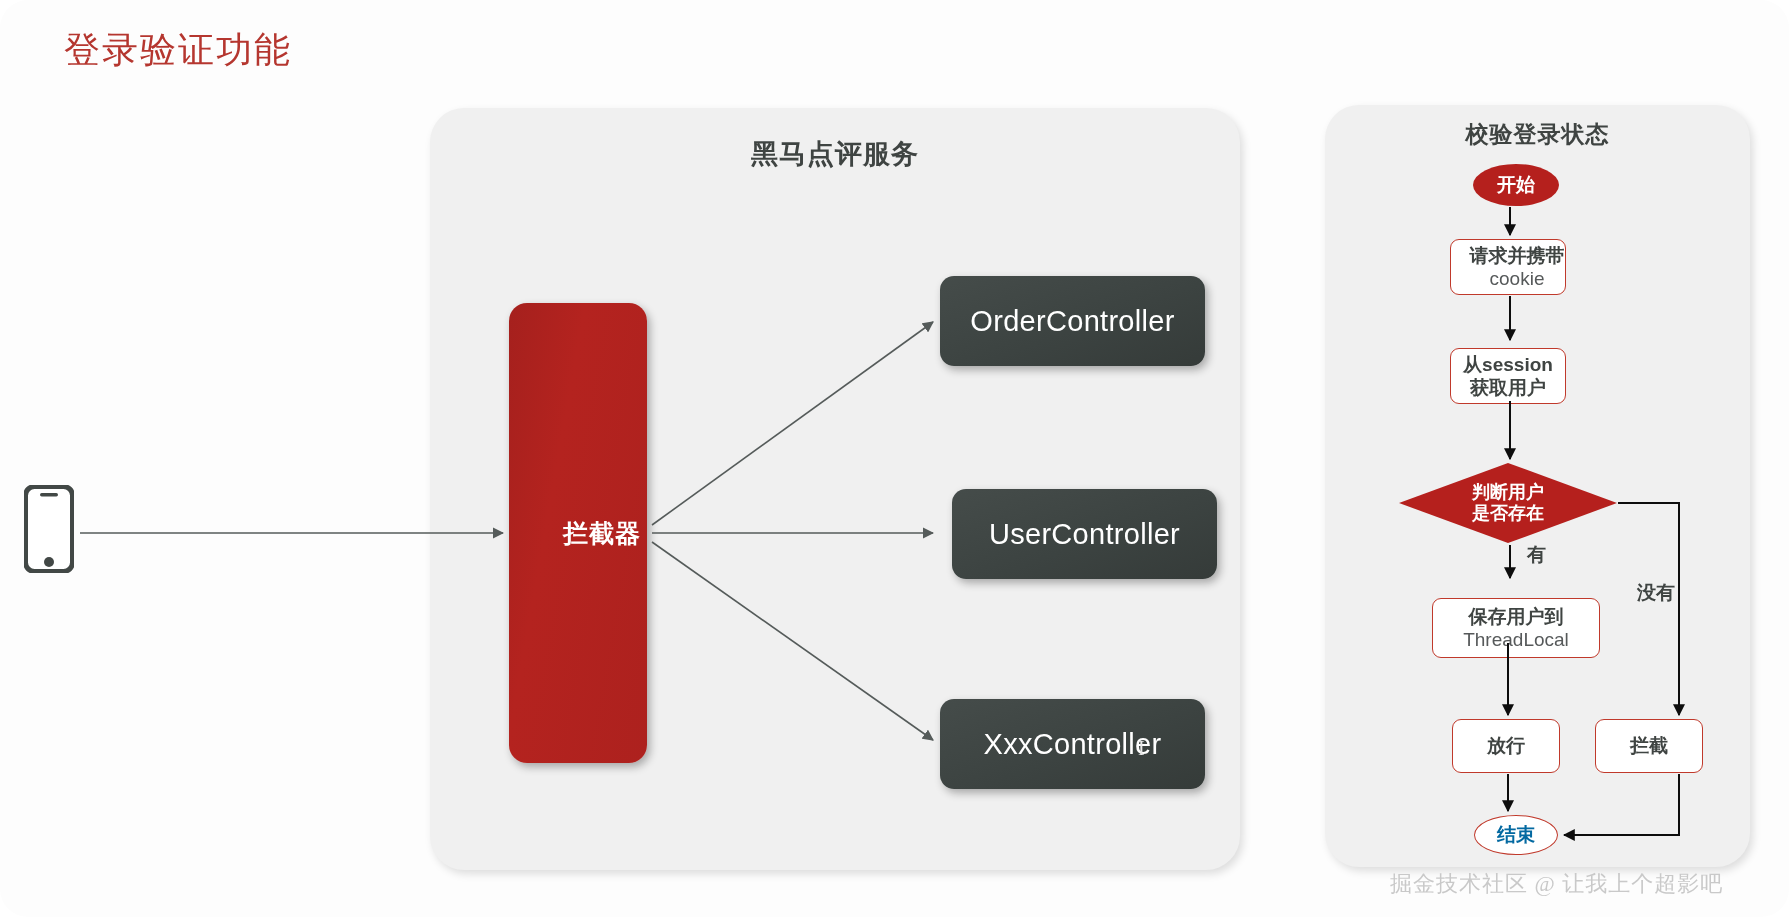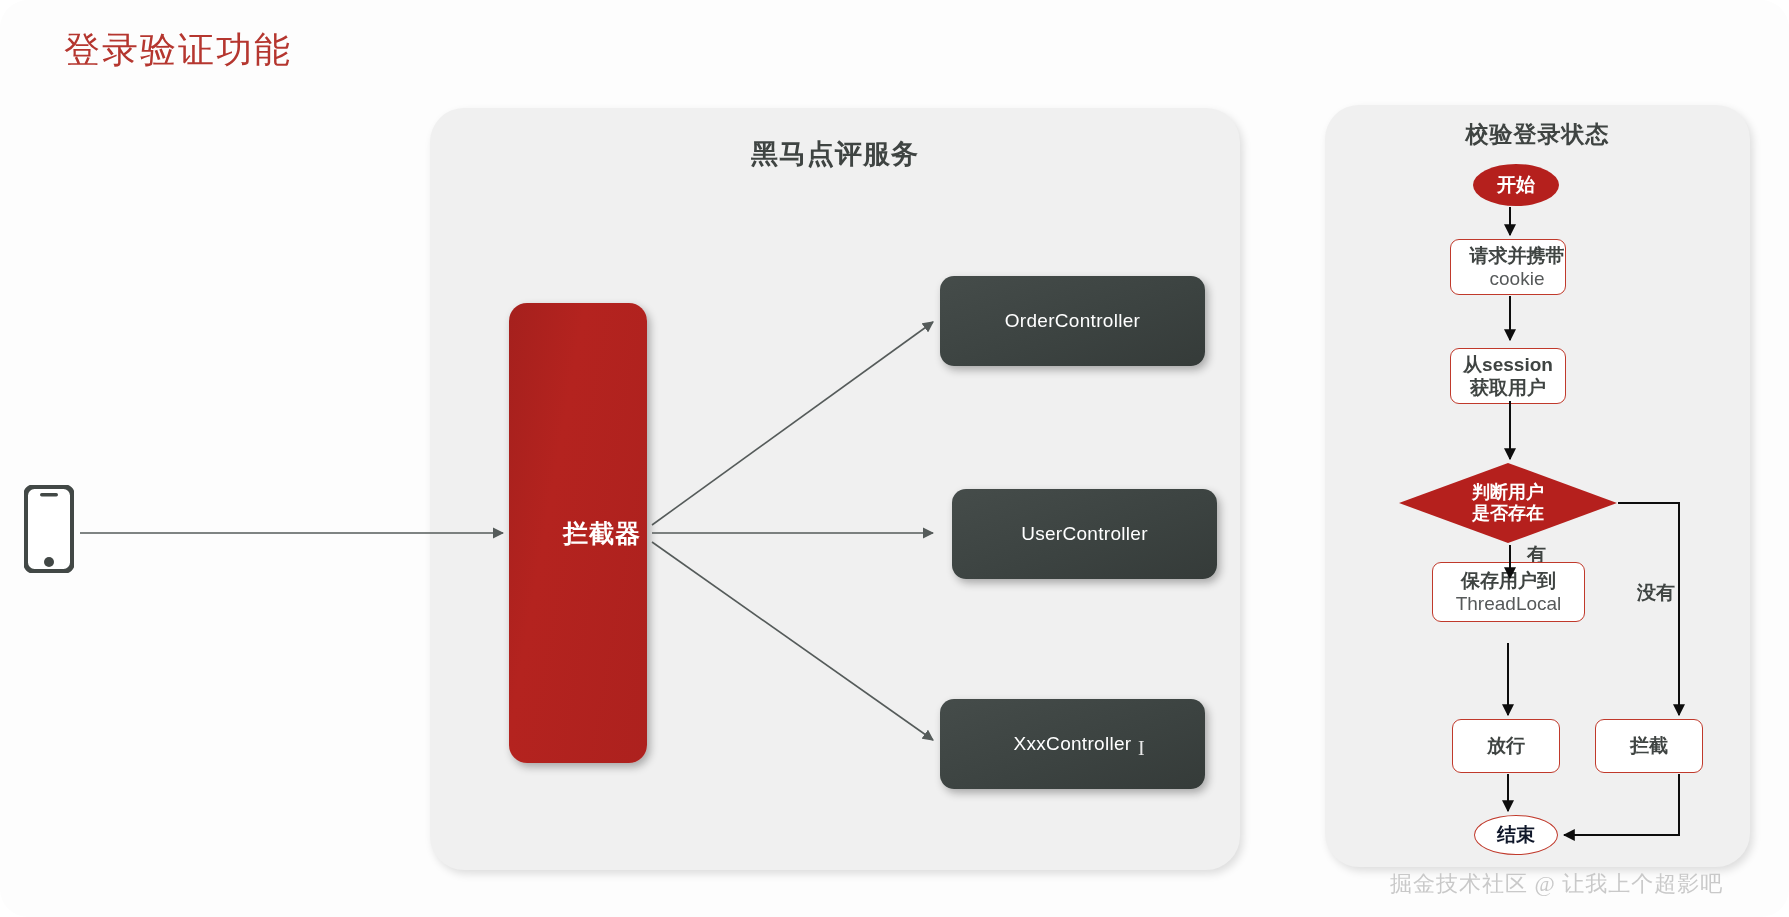--- a/index.html
+++ b/index.html
@@ -98,21 +98,21 @@
     height: 90px;
     background: linear-gradient(160deg, #454c4a 0%, #3c4341 55%, #353b39 100%);
     border-radius: 14px;
     box-shadow: 3px 4px 8px rgba(0,0,0,0.3);
     display: flex;
     align-items: center;
     justify-content: center;
   }
   .controller .lbl {
     color: #ffffff;
-    font-size: 19px;
+    font-size: 29px;
     letter-spacing: 0.3px;
     white-space: nowrap;
   }
   #ctrl-order { left: 940px; top: 276px; }
   #ctrl-user  { left: 940px; top: 489px; margin-left: 12px; }
   #ctrl-xxx   { left: 940px; top: 699px; }
 
   .text-caret {
     position: absolute;
     left: 1138px;
@@ -143,21 +143,21 @@
     color: #3f4442;
     line-height: 1.22;
   }
   .fnode .lbl .mono {
     font-weight: normal;
     color: #56595a;
   }
 
   #n-cookie  { left: 1450px; top: 239px; width: 116px; height: 56px; padding-left: 18px; }
   #n-session { left: 1450px; top: 348px; width: 116px; height: 56px; }
-  #n-save    { left: 1432px; top: 562px; width: 153px; height: 60px; }
+  #n-save    { left: 1432px; top: 598px; width: 168px; height: 60px; }
   #n-pass    { left: 1452px; top: 719px; width: 108px; height: 54px; }
   #n-block   { left: 1595px; top: 719px; width: 108px; height: 54px; }
 
   .ellipse-node {
     position: absolute;
     border-radius: 50%;
     display: flex;
     align-items: center;
     justify-content: center;
   }
@@ -176,21 +176,21 @@
   #n-end {
     left: 1474px;
     top: 815px;
     width: 84px;
     height: 40px;
     background: #ffffff;
     border: 1.8px solid #c0392b;
     box-sizing: border-box;
   }
   #n-end .lbl {
-    color: #0f172a;
+    color: #0369a1;
     font-size: 19px;
     font-weight: bold;
   }
 
   #n-decision {
     position: absolute;
     left: 1398px;
     top: 462px;
     width: 220px;
     height: 82px;

